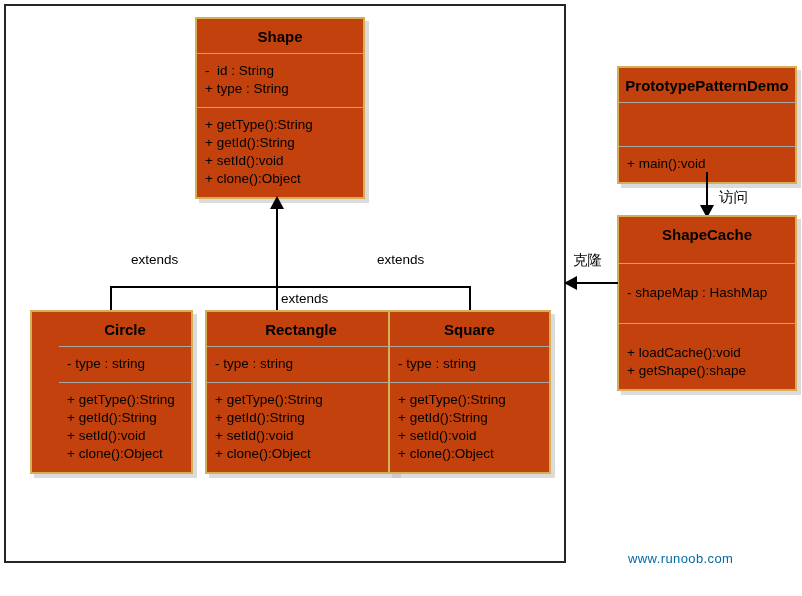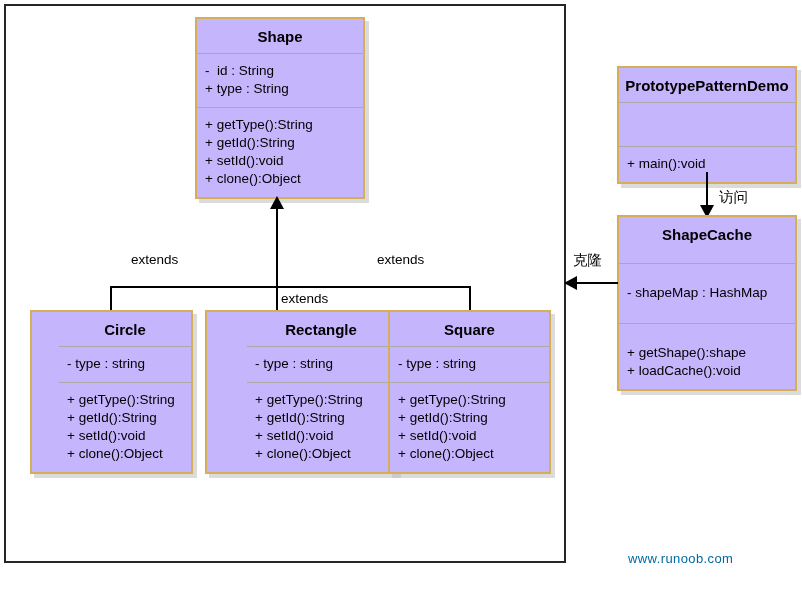--- a/index.html
+++ b/index.html
@@ -28,21 +28,21 @@
     position: absolute;
     box-sizing: border-box;
     border: 2px solid #262626;
     background: transparent;
   }
 
   
   .uml-class {
     position: absolute;
     box-sizing: border-box;
-    background: #c4b5fd;
+    background: #c2410c;
     border: 2px solid #d4af58;
     box-shadow: 4px 4px 0 0 rgba(190,190,190,0.55);
     display: flex;
     flex-direction: column;
   }
   .uml-name {
     text-align: center;
     font-weight: bold;
     font-size: 15px;
     line-height: 1;
@@ -164,21 +164,21 @@
     </div>
     <div class="uml-divider"></div>
     <div class="uml-section">
       <div class="uml-row">+ getType():String</div>
       <div class="uml-row">+ getId():String</div>
       <div class="uml-row">+ setId():void</div>
       <div class="uml-row">+ clone():Object</div>
     </div>
   </div>
 
-  <div class="uml-class" style="left:205px; top:310px; width:192px;padding-left:40px;">
+  <div class="uml-class" style="left:205px; top:310px; width:192px;">
     <div class="uml-name">Rectangle</div>
     <div class="uml-divider"></div>
     <div class="uml-section">
       <div class="uml-row">- type : string</div>
     </div>
     <div class="uml-divider"></div>
     <div class="uml-section">
       <div class="uml-row">+ getType():String</div>
       <div class="uml-row">+ getId():String</div>
       <div class="uml-row">+ setId():void</div>
@@ -216,22 +216,22 @@
   <div class="edge-label cjk" style="left:719px; top:181px;">访问</div>
 
   <div class="uml-class" style="left:617px; top:215px; width:180px;gap:12px;">
     <div class="uml-name">ShapeCache</div>
     <div class="uml-divider"></div>
     <div class="uml-section">
       <div class="uml-row">- shapeMap : HashMap</div>
     </div>
     <div class="uml-divider"></div>
     <div class="uml-section">
+      <div class="uml-row">+ loadCache():void</div>
       <div class="uml-row">+ getShape():shape</div>
-      <div class="uml-row">+ loadCache():void</div>
     </div>
   </div>
 
   <div class="line line-h" style="left:573px; top:282px; width:45px;"></div>
   <div class="arrowhead arrow-left" style="left:564px; top:276px;"></div>
   <div class="edge-label cjk" style="left:573px; top:244px;">克隆</div>
 
   <div class="watermark" style="left:628px; top:551px;">www.runoob.com</div>
 
 </div>

